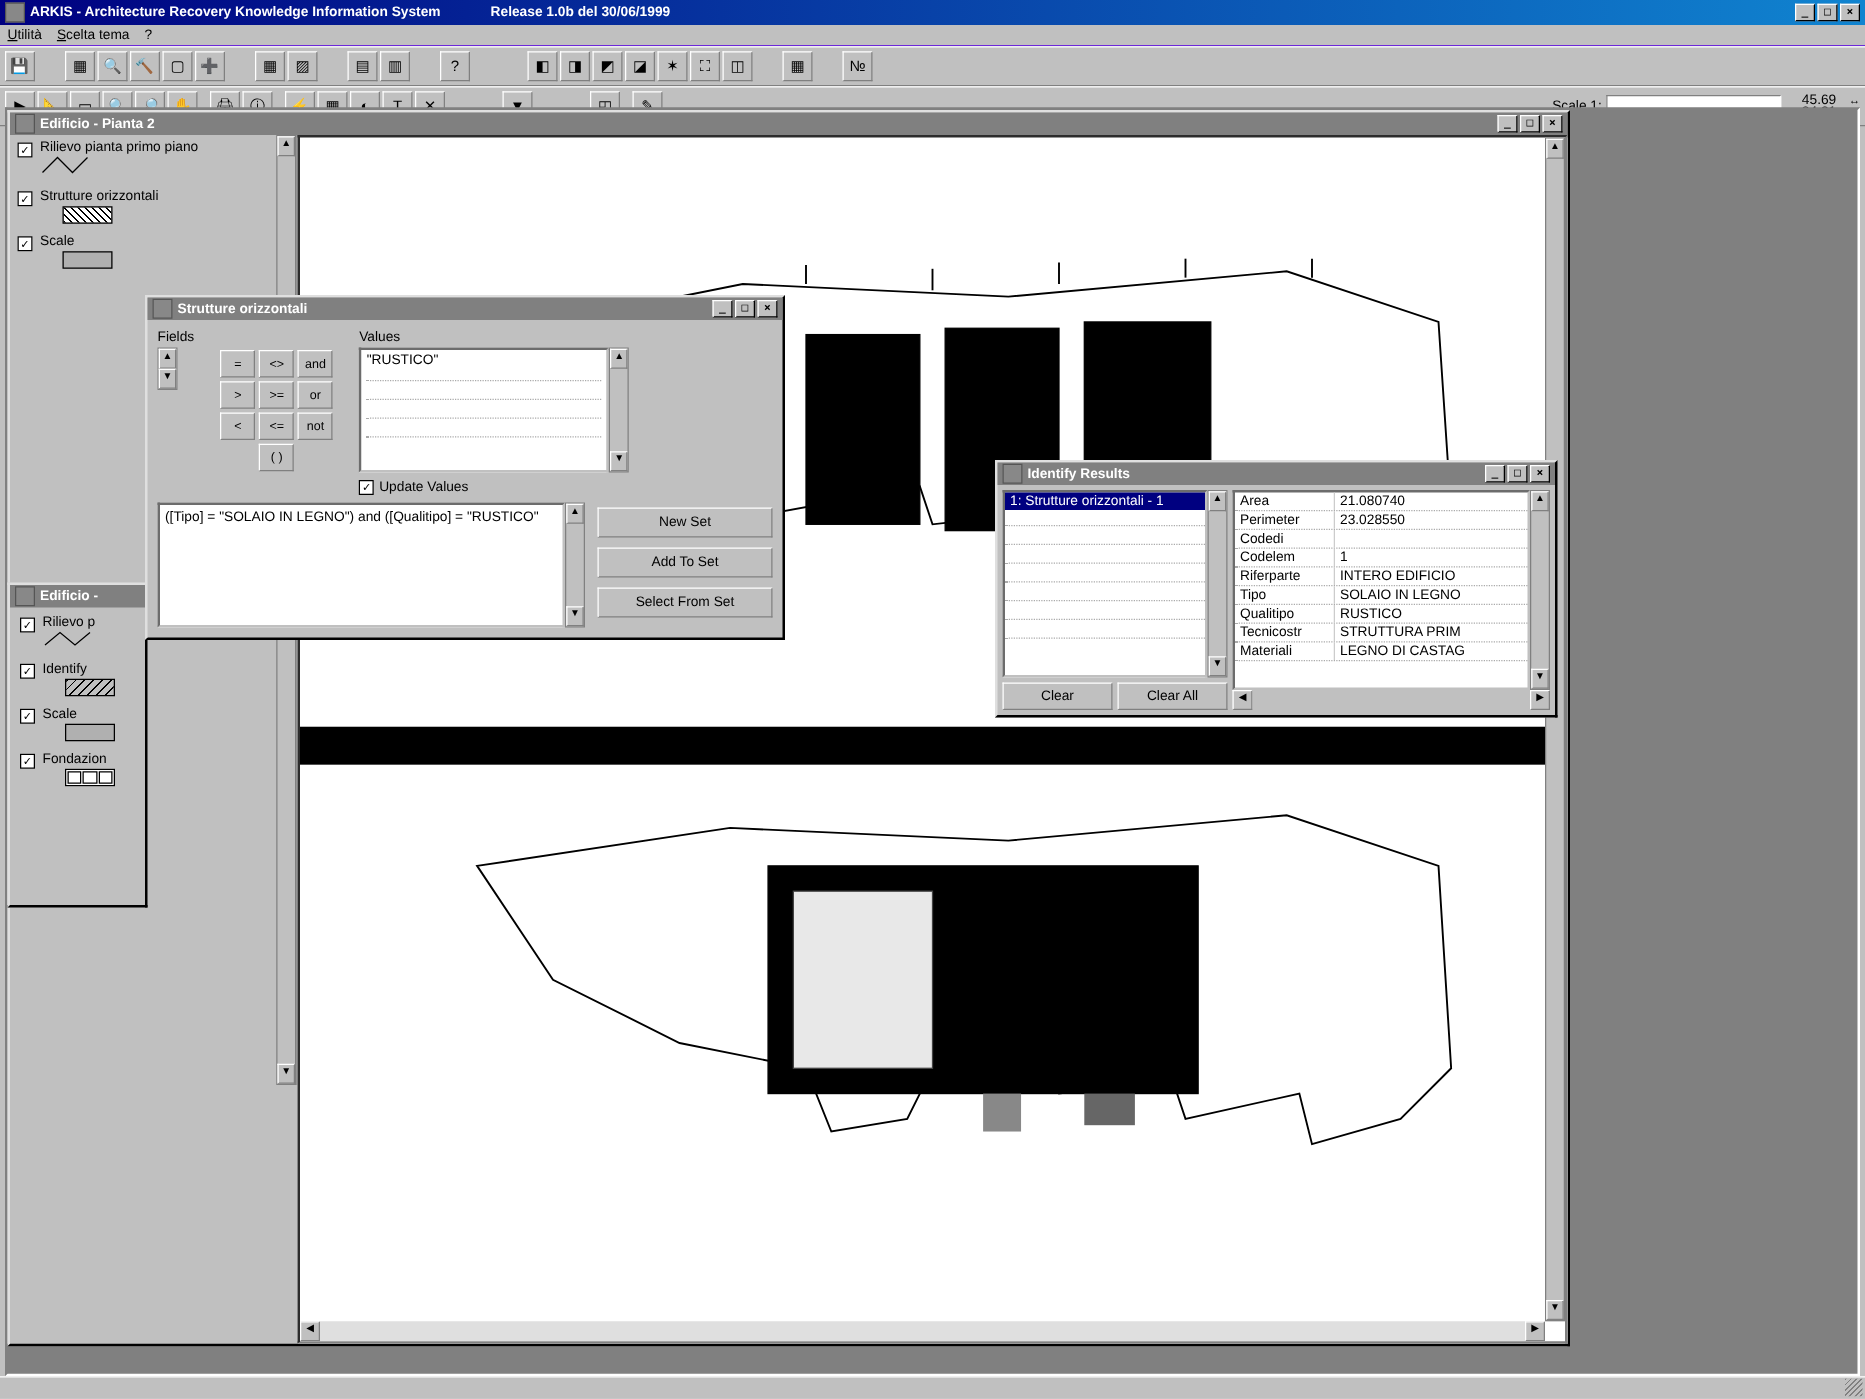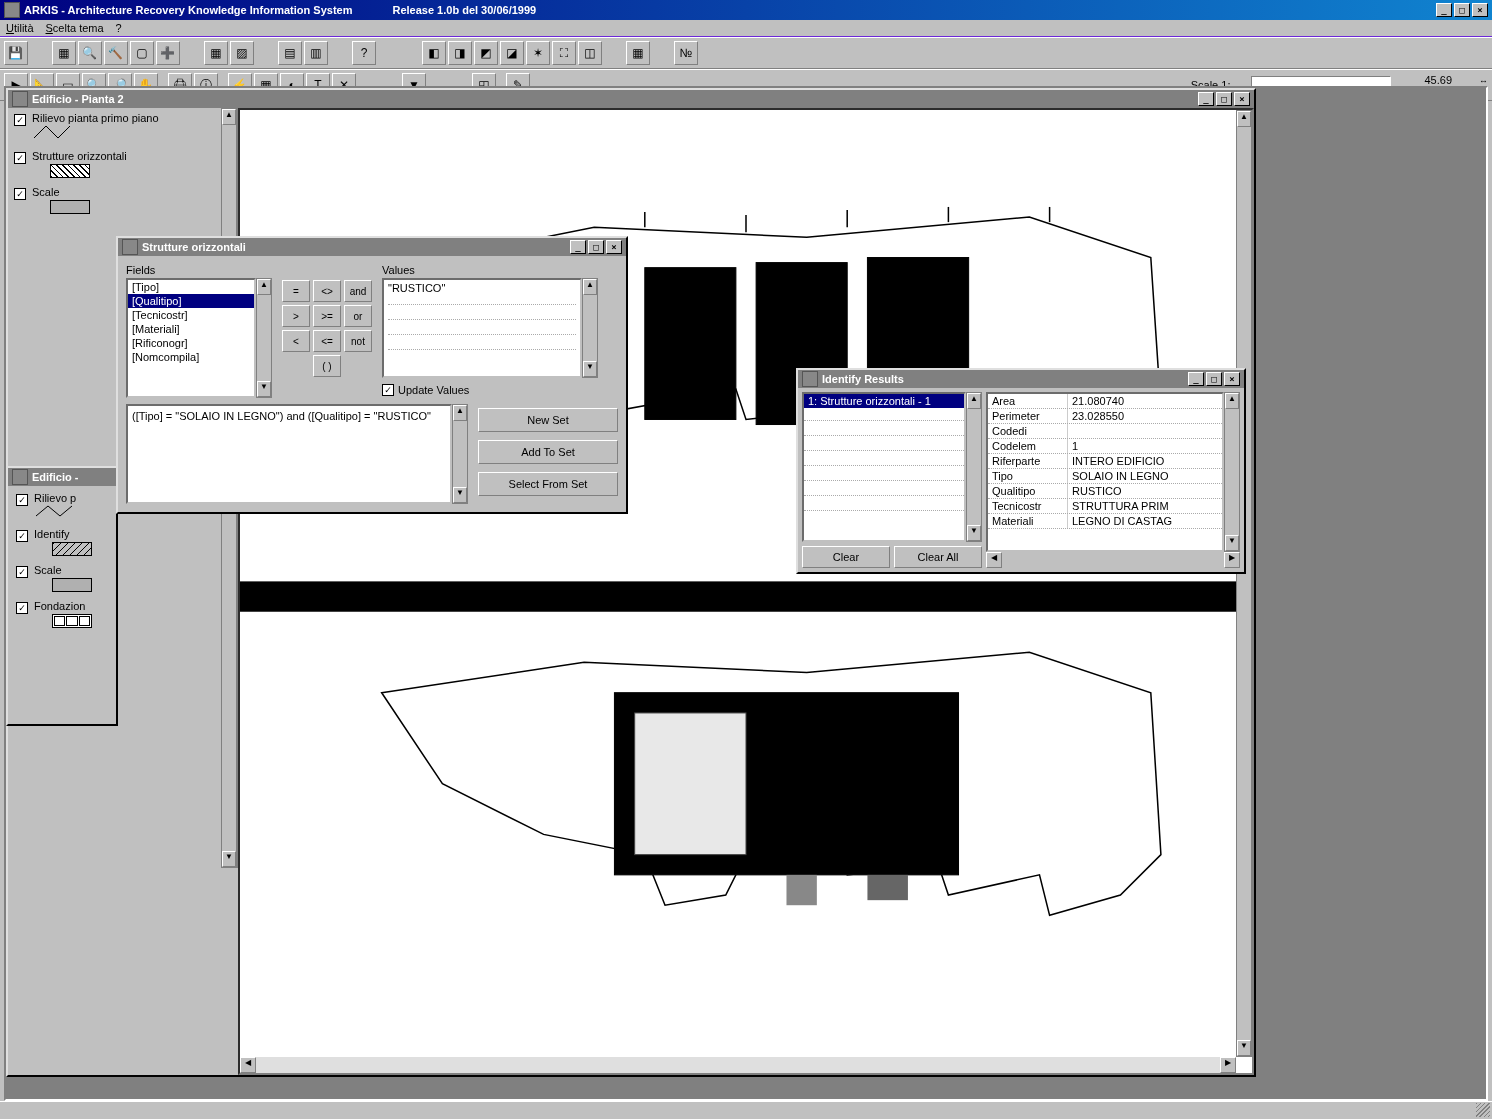--- a/index.html
+++ b/index.html
@@ -10,35 +10,35 @@
 .titlebar .spacer{flex:1}
 .win-btns{display:flex;gap:2px}
 .win-btn{width:16px;height:14px;background:#c0c0c0;border:1px solid;border-color:#fff #000 #000 #fff;font-size:9px;line-height:12px;text-align:center;font-family:monospace;color:#000}
 .menubar{background:#c0c0c0;padding:2px 6px;display:flex;gap:12px;border-bottom:1px solid #6d28d9}
 .menubar span{cursor:default}
 .menubar span u{text-decoration:underline}
 .toolbar{background:#c0c0c0;padding:3px 4px;display:flex;align-items:center;gap:2px;border-bottom:1px solid #808080;border-top:1px solid #fff}
 .tbtn{width:24px;height:24px;background:#c0c0c0;border:1px solid;border-color:#fff #808080 #808080 #fff;display:flex;align-items:center;justify-content:center;font-size:12px}
 .tsep{width:6px}
 .tsep-wide{width:20px}
-.scale-box{margin-left:auto;display:flex;align-items:center;gap:21px}
+.scale-box{margin-left:auto;display:flex;align-items:center;gap:4px}
 .scale-box input{width:140px;height:18px;border:1px solid;border-color:#808080 #fff #fff #808080;background:#fff;padding:0 2px}
 .coords{font-size:10px;line-height:10px;text-align:right;margin-left:12px;margin-right:6px}
 .workspace{position:absolute;top:86px;left:4px;right:4px;bottom:18px;background:#808080;border:2px solid;border-color:#808080 #fff #fff #808080}
 .mdi-child{position:absolute;background:#c0c0c0;border:2px solid;border-color:#dfdfdf #000 #000 #dfdfdf}
 .child-title{height:18px}
 .layer-panel{position:absolute;left:0;top:18px;width:230px;background:#c0c0c0;border-right:1px solid #808080}
 .layer-item{display:flex;align-items:flex-start;gap:6px;padding:4px 6px}
 .layer-item .chk{width:12px;height:12px;border:1px solid #000;background:#fff;font-size:9px;line-height:10px;text-align:center;margin-top:2px}
 .layer-legend{width:40px;height:14px;margin-left:18px;margin-top:2px;border:1px solid #000}
 .map-canvas{position:absolute;left:230px;top:18px;right:0;bottom:0;background:#fff;border:2px inset #808080;overflow:hidden}
 .map-canvas svg{width:100%;height:100%}
 .query-win{left:110px;top:148px;width:512px}
 .query-body{padding:8px;display:flex;flex-direction:column;gap:6px}
-.q-top{display:flex;gap:10px}
+.q-top{display:flex;gap:21px}
 .q-col{display:flex;flex-direction:column;gap:2px}
 .listbox{background:#fff;border:2px inset #c0c0c0;width:130px;height:120px;overflow:hidden}
 .listbox .item{padding:1px 4px}
 .listbox .item.sel{background:#000080;color:#fff}
 .op-grid{display:grid;grid-template-columns:repeat(3,28px);gap:3px;margin-top:16px}
 .op-btn{height:22px;background:#c0c0c0;border:1px solid;border-color:#fff #808080 #808080 #fff;font-size:10px;display:flex;align-items:center;justify-content:center}
 .values-box{width:200px;height:100px;background:#fff;border:2px inset #c0c0c0;padding:2px 4px}
 .chkline{display:flex;align-items:center;gap:4px;margin-top:4px}
 .chkline .chk{width:12px;height:12px;border:1px solid #000;background:#fff;font-size:9px;line-height:10px;text-align:center}
 .q-bot{display:flex;gap:10px}
@@ -292,28 +292,20 @@
         <div class="win-btn">_</div>
         <div class="win-btn">□</div>
         <div class="win-btn">×</div>
       </div>
     </div>
     <div class="query-body">
       <div class="q-top">
         <div class="q-col">
           <span>Fields</span>
           <div style="display:flex">
-            <div class="listbox">
-              <div class="item">[Tipo]</div>
-              <div class="item sel">[Qualitipo]</div>
-              <div class="item">[Tecnicostr]</div>
-              <div class="item">[Materiali]</div>
-              <div class="item">[Rificonogr]</div>
-              <div class="item">[Nomcompila]</div>
-            </div>
             <div class="scrollbar-v">
                 <div class="sb-btn">▲</div>
                 <div style="flex:1"></div>
                 <div class="sb-btn">▼</div>
               </div>
           </div>
         </div>
         <div class="q-col">
           <div class="op-grid">
             <div class="op-btn">=</div>

